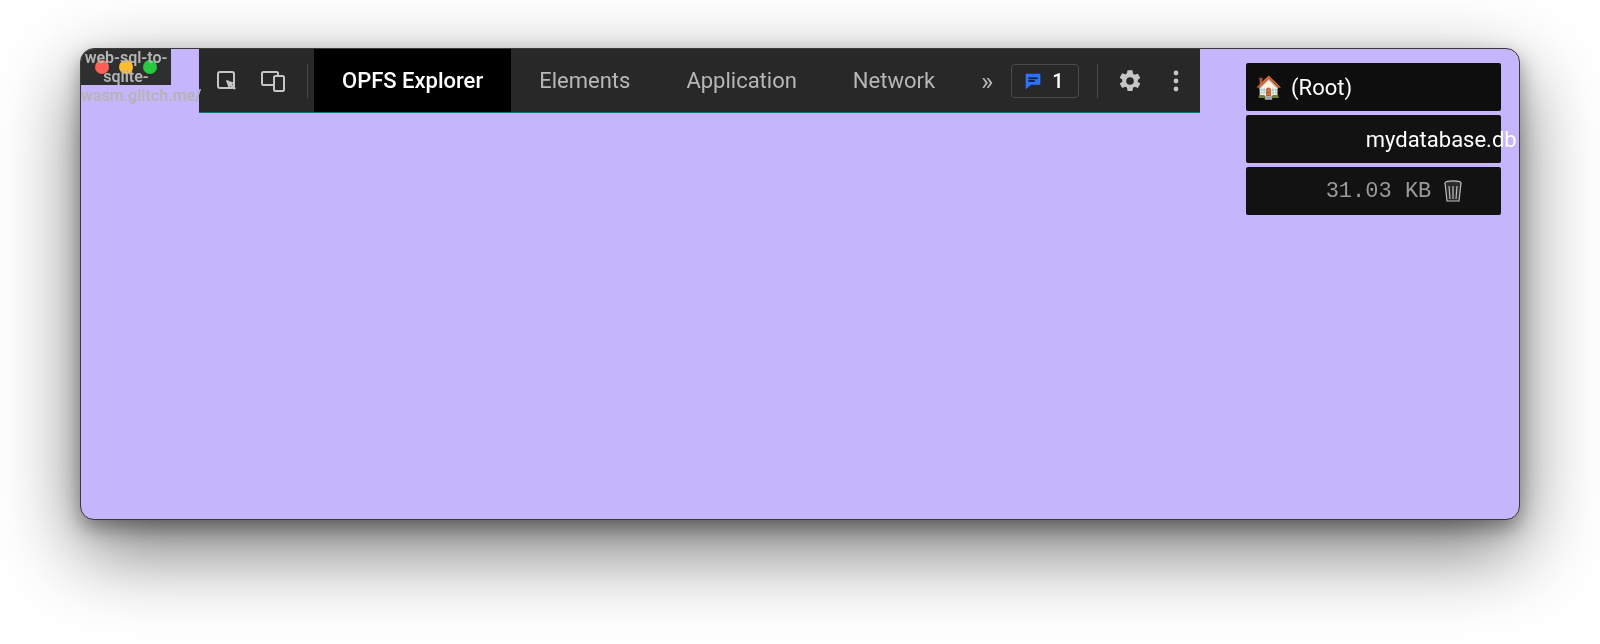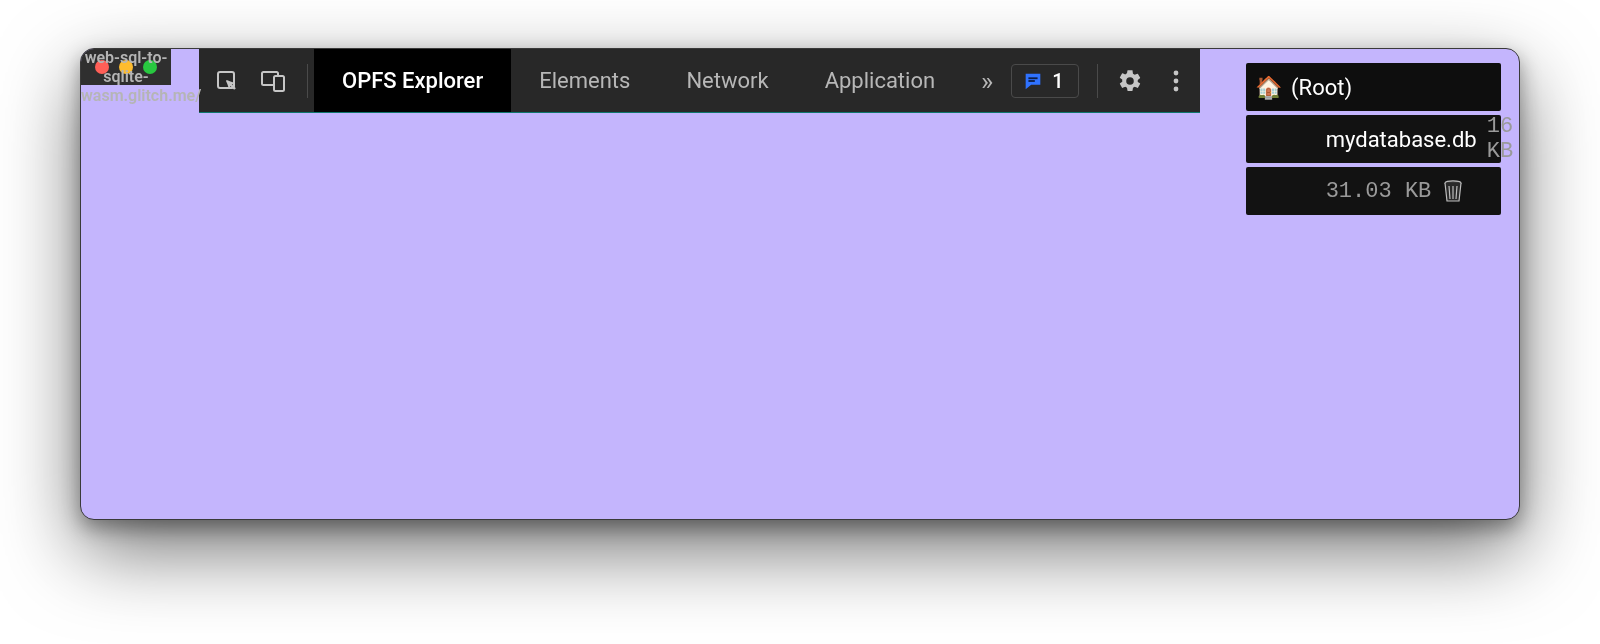--- a/index.html
+++ b/index.html
@@ -130,21 +130,21 @@
   .tree-row.root {
     background: #0e0e0e;
     color: #ffffff;
   }
   .tree-row.file {
     background: #121212;
     color: #ffffff;
     padding-left: 80px;
     margin-top: 4px;
   }
-  .file-name { color:#fff; margin-right: 10px; }
+  .file-name { color:#fff; margin-right: 10px; margin-left: 40px; }
   .file-size { color:#9a9a9a; margin-right: 12px; font-family: Liberation Mono, monospace; }
   .trash { cursor:pointer; display:flex; align-items:center; }
   .home-emoji { font-size:22px; margin-right:8px; }
   svg { display:block; }
 </style>
 </head>
 <body>
 
 <div class="window">
 
@@ -176,24 +176,24 @@
     </div>
 
     <div class="tabs">
       <div class="tab active">
         <span>OPFS Explorer</span>
       </div>
       <div class="tab">
         <span>Elements</span>
       </div>
       <div class="tab">
+        <span>Application</span>
+      </div>
+      <div class="tab">
         <span>Network</span>
-      </div>
-      <div class="tab">
-        <span>Application</span>
       </div>
       <div class="tab-more">
         <span style="font-size:26px;">»</span>
       </div>
     </div>
 
     <div class="toolbar-spacer"></div>
 
     <div class="toolbar-right">
       <div class="badge">

